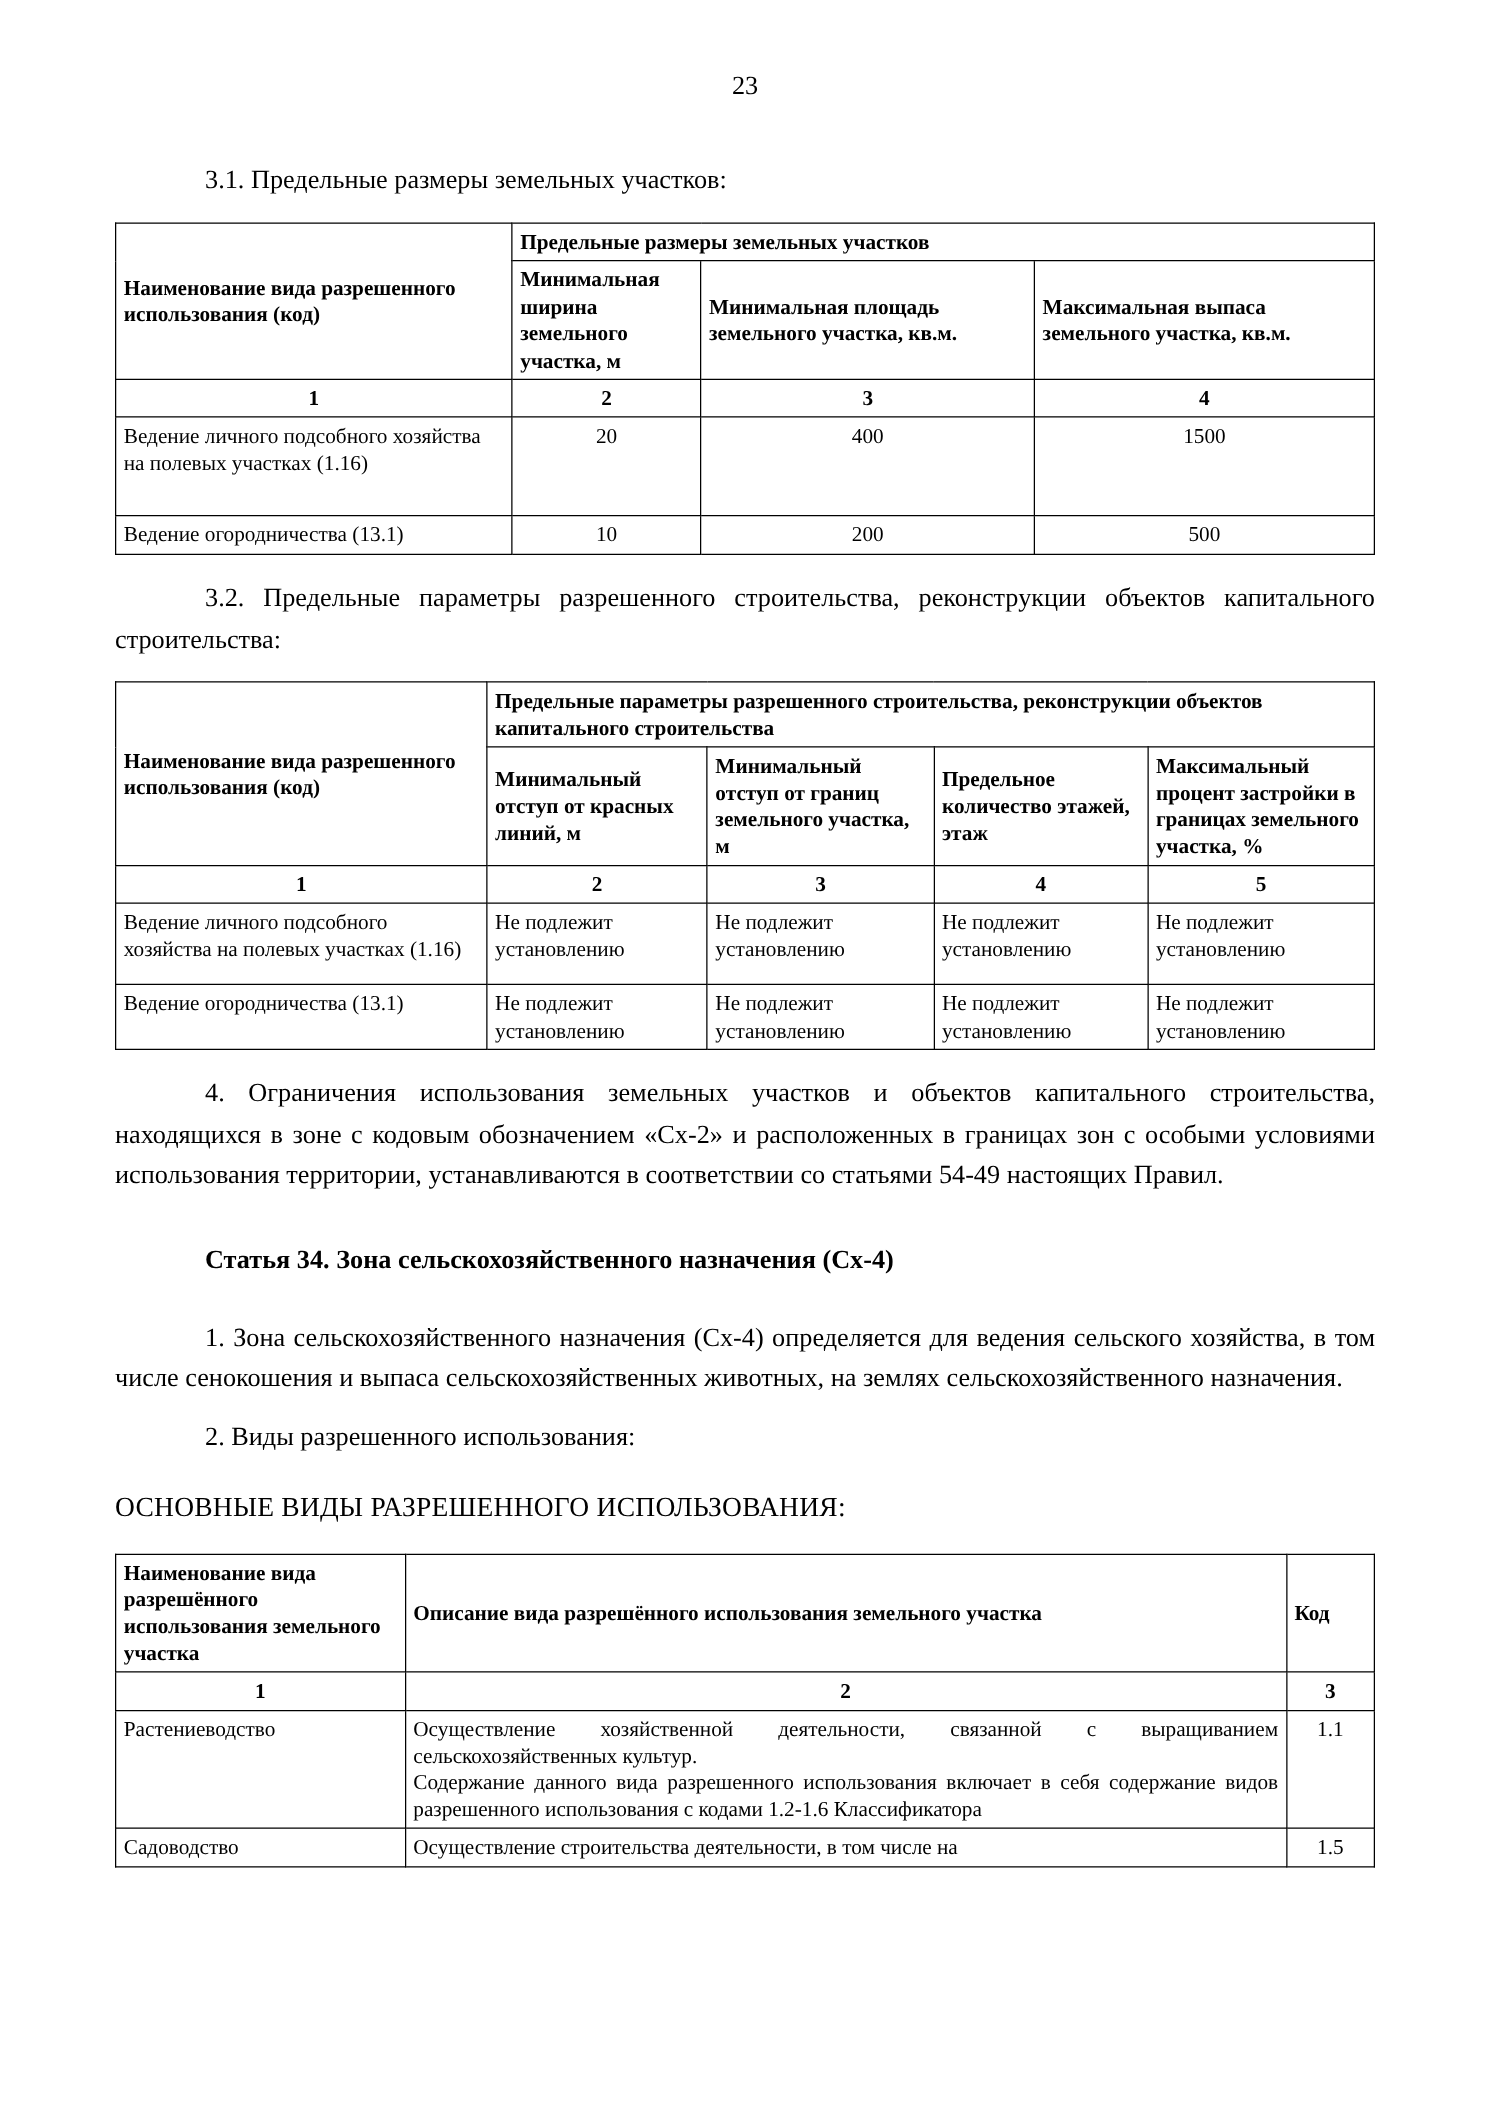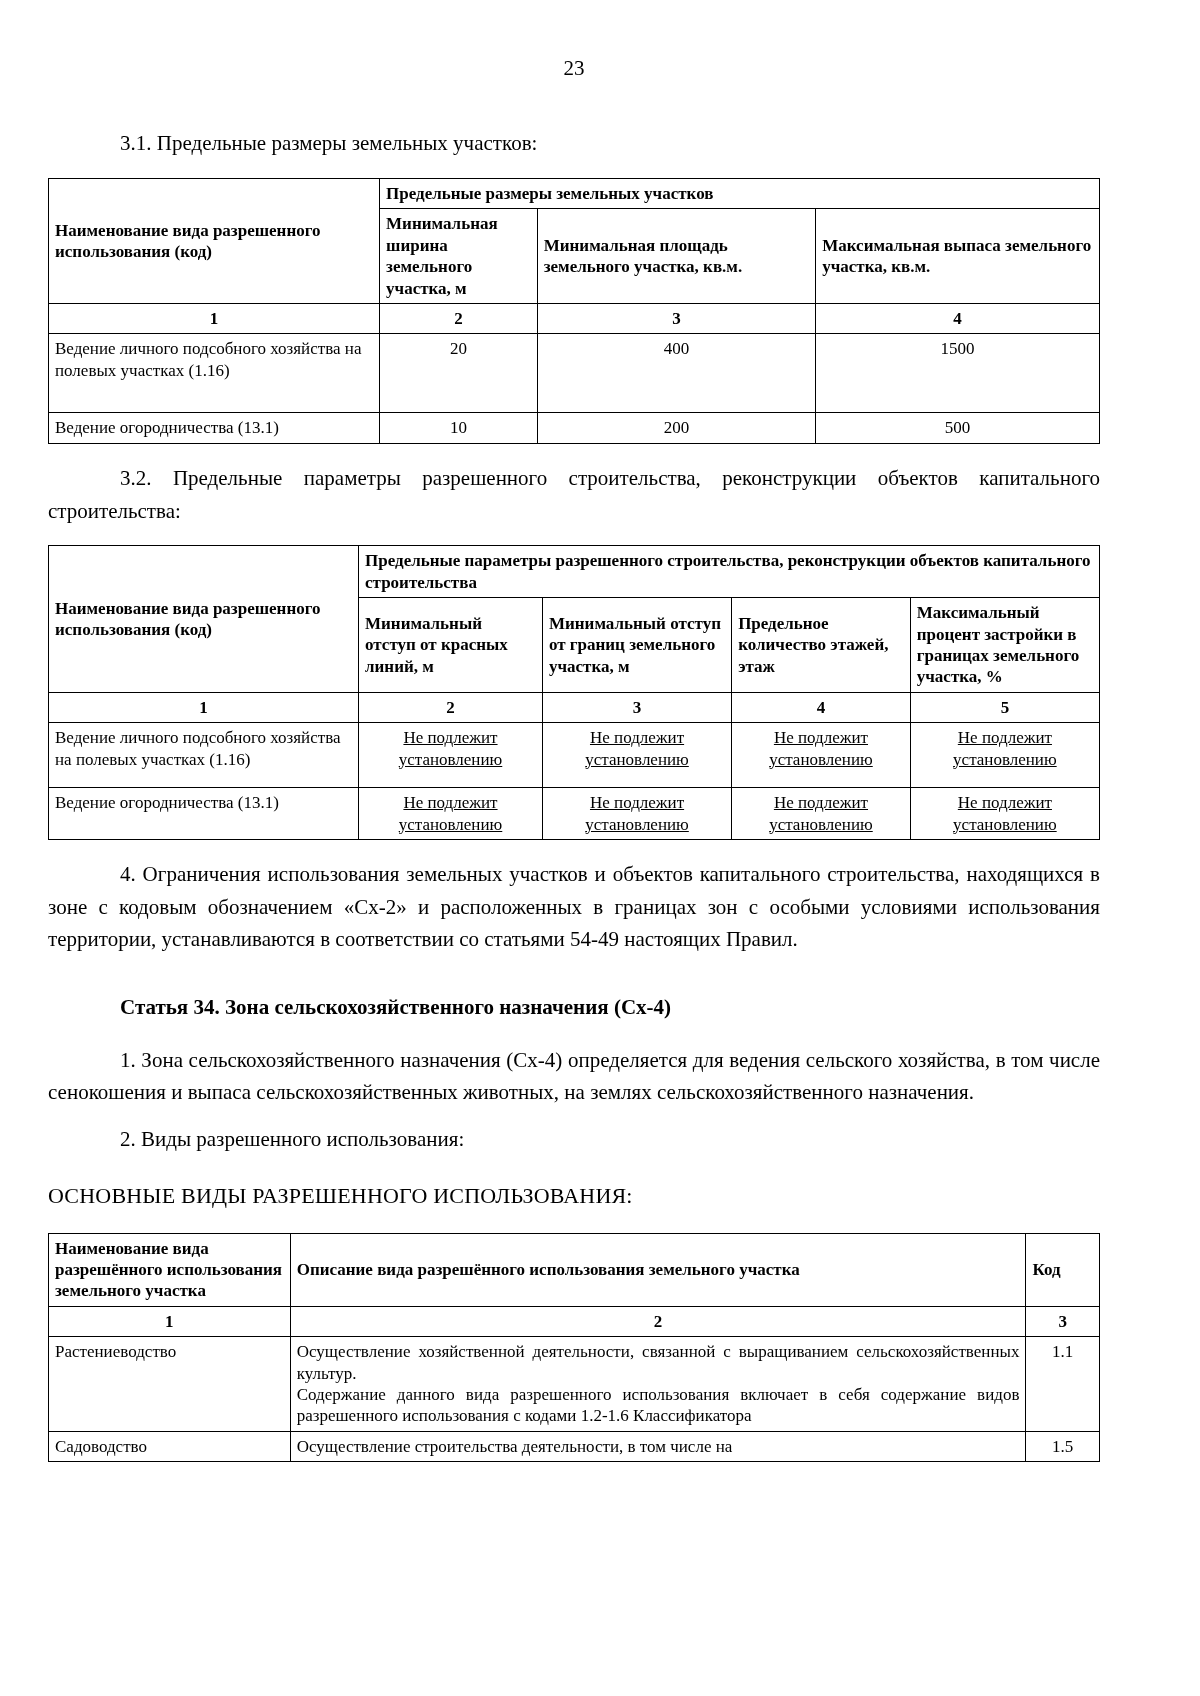--- a/index.html
+++ b/index.html
@@ -12,42 +12,42 @@
     font-family: "Liberation Serif", "DejaVu Serif", serif;
     color: #000000;
   }
   .page {
     position: relative;
     width: 1200px;
     height: 1556px;
     margin: 0 auto;
     background: #ffffff;
     box-sizing: border-box;
-    padding: 56px 100px 40px 48px;
+    padding: 56px 100px 40px 92px;
   }
   .page-number {
     text-align: center;
     font-size: 21px;
     line-height: 1.2;
     margin: 0 0 46px 0;
   }
   p.body-text {
     font-size: 21px;
     line-height: 1.56;
     text-align: justify;
     text-indent: 72px;
     margin: 0 0 14px 0;
     hyphens: none;
   }
   .section-heading {
     font-size: 21px;
     font-weight: bold;
     line-height: 1.5;
     text-indent: 72px;
-    margin: 36px 0 20px 0;
+    margin: 36px 0 30px 0;
   }
   .centered-heading {
     font-size: 22px;
     margin: 26px 0 22px 0;
     line-height: 1.3;
     letter-spacing: 0.2px;
   }
   table.doc-table {
     border-collapse: collapse;
     width: 100%;
@@ -75,23 +75,21 @@
     vertical-align: middle;
   }
   td.center {
     text-align: center;
     vertical-align: middle;
   }
   td.left {
     text-align: left;
   }
   td.cell-top-center {
-    text-align: center;
     vertical-align: top;
-    text-decoration: underline;
   }
   td.justify {
     text-align: justify;
     vertical-align: top;
   }
   .t1-row-tall td { height: 70px; }
   .t2-row-med td { height: 56px; }
 </style>
 </head>
 <body>

